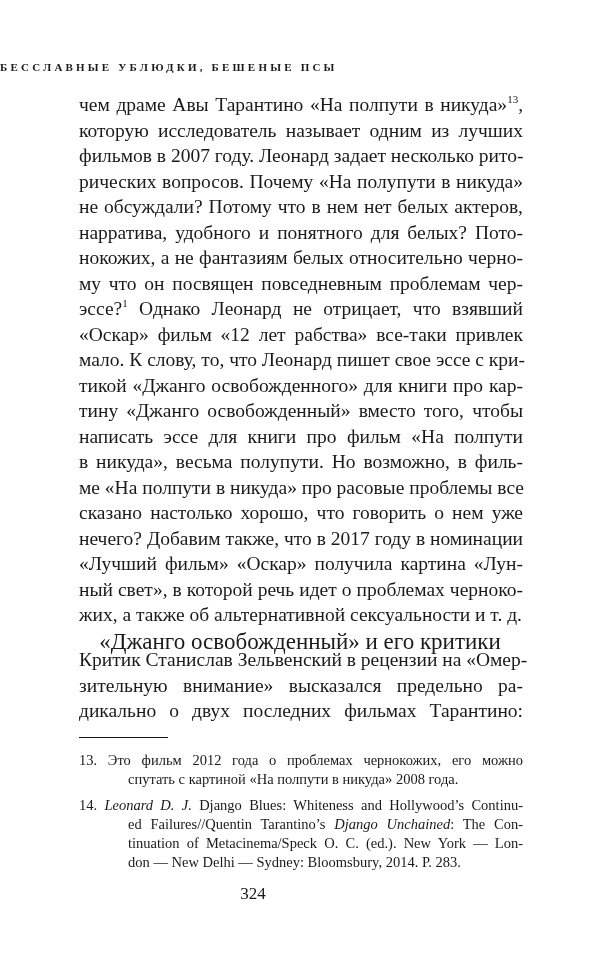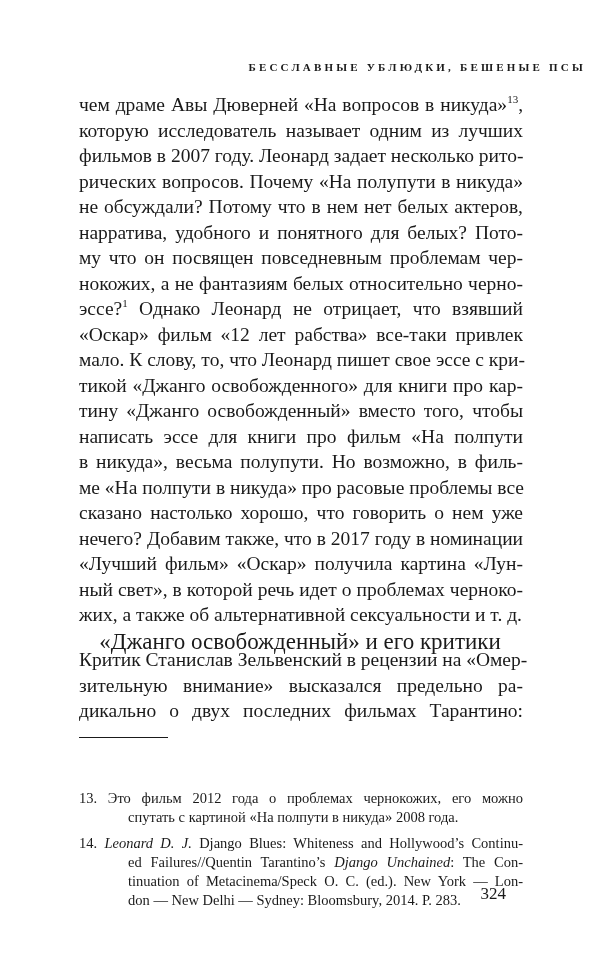--- a/index.html
+++ b/index.html
@@ -1,45 +1,45 @@
 <!DOCTYPE html>
 <html><head>
   <meta charset="utf-8">
   <style>
     html, body { margin: 0; padding: 0; background: #ffffff; }
     body { width: 600px; height: 962px; position: relative; overflow: hidden; color: #1a1a1a; font-family: "DejaVu Serif", "Liberation Serif", serif; }
-    .running-head { position: absolute; top: 61px; left: 0; width: 586px; text-align: right; font-family: "Liberation Serif", serif; font-size: 11px; letter-spacing: 3.2px; font-weight: bold; }
+    .running-head { position: absolute; top: 61px; left: 0; width: 586px; text-align: left; font-family: "Liberation Serif", serif; font-size: 11px; letter-spacing: 3.2px; font-weight: bold; }
     .body-text { position: absolute; left: 79px; width: 444px; font-family: "Liberation Serif", serif; font-size: 19.5px; line-height: 25.5px; }
     .line { display: block; white-space: nowrap; text-align: justify; text-align-last: justify; height: 25.5px; }
     .line.last { text-align-last: left; }
     .sup { font-size: 11px; vertical-align: 8px; line-height: 0; }
     .heading { position: absolute; top: 602px; left: 0; width: 600px; text-align: center; font-family: "Liberation Serif", serif; font-size: 23px; margin-top: 27px; }
     .rule { position: absolute; top: 737px; left: 79px; width: 89px; height: 1px; background: #1a1a1a; }
-    .notes { position: absolute; top: 789px; left: 79px; width: 444px; font-family: "Liberation Serif", serif; font-size: 14.5px; line-height: 19px; }
+    .notes { position: absolute; top: 751px; left: 79px; width: 444px; font-family: "Liberation Serif", serif; font-size: 14.5px; line-height: 19px; }
     .note { margin-bottom: 7px; }
     .nline { display: block; white-space: nowrap; text-align: justify; text-align-last: justify; }
     .nline.last { text-align-last: left; }
     .nline.indent { padding-left: 49px; }
-    .page-num { position: absolute; top: 884px; left: 0; width: 506px; text-align: right; font-family: "Liberation Serif", serif; font-size: 17px; }
+    .page-num { position: absolute; top: 884px; left: 0; width: 506px; text-align: center; font-family: "Liberation Serif", serif; font-size: 17px; }
     i { font-style: italic; }
   </style>
 </head>
 <body>
 
 <div class="running-head">БЕССЛАВНЫЕ УБЛЮДКИ, БЕШЕНЫЕ ПСЫ</div>
 
 <div class="body-text" style="top:92px;">
-  <span class="line"><span>чем драме Авы Дюверней «На вопросов в никуда»</span><span class="sup">13</span><span>,</span></span>
+  <span class="line"><span>чем драме Авы Тарантино «На полпути в никуда»</span><span class="sup">13</span><span>,</span></span>
   <span class="line">которую исследователь называет одним из лучших</span>
   <span class="line">фильмов в 2007 году. Леонард задает несколько рито-</span>
   <span class="line">рических вопросов. Почему «На полупути в никуда»</span>
   <span class="line">не обсуждали? Потому что в нем нет белых актеров,</span>
   <span class="line">нарратива, удобного и понятного для белых? Пото-</span>
+  <span class="line">нокожих, а не фантазиям белых относительно черно-</span>
   <span class="line">му что он посвящен повседневным проблемам чер-</span>
-  <span class="line">нокожих, а не фантазиям белых относительно черно-</span>
   <span class="line"><span>эссе?</span><span class="sup">1</span><span> Однако Леонард не отрицает, что взявший</span></span>
   <span class="line">«Оскар» фильм «12 лет рабства» все-таки привлек</span>
   <span class="line">мало. К слову, то, что Леонард пишет свое эссе с кри-</span>
   <span class="line">тикой «Джанго освобожденного» для книги про кар-</span>
   <span class="line">тину «Джанго освобожденный» вместо того, чтобы</span>
   <span class="line">написать эссе для книги про фильм «На полпути</span>
   <span class="line">в никуда», весьма полупути. Но возможно, в филь-</span>
   <span class="line">ме «На полпути в никуда» про расовые проблемы все</span>
   <span class="line">сказано настолько хорошо, что говорить о нем уже</span>
   <span class="line">нечего? Добавим также, что в 2017 году в номинации</span>

